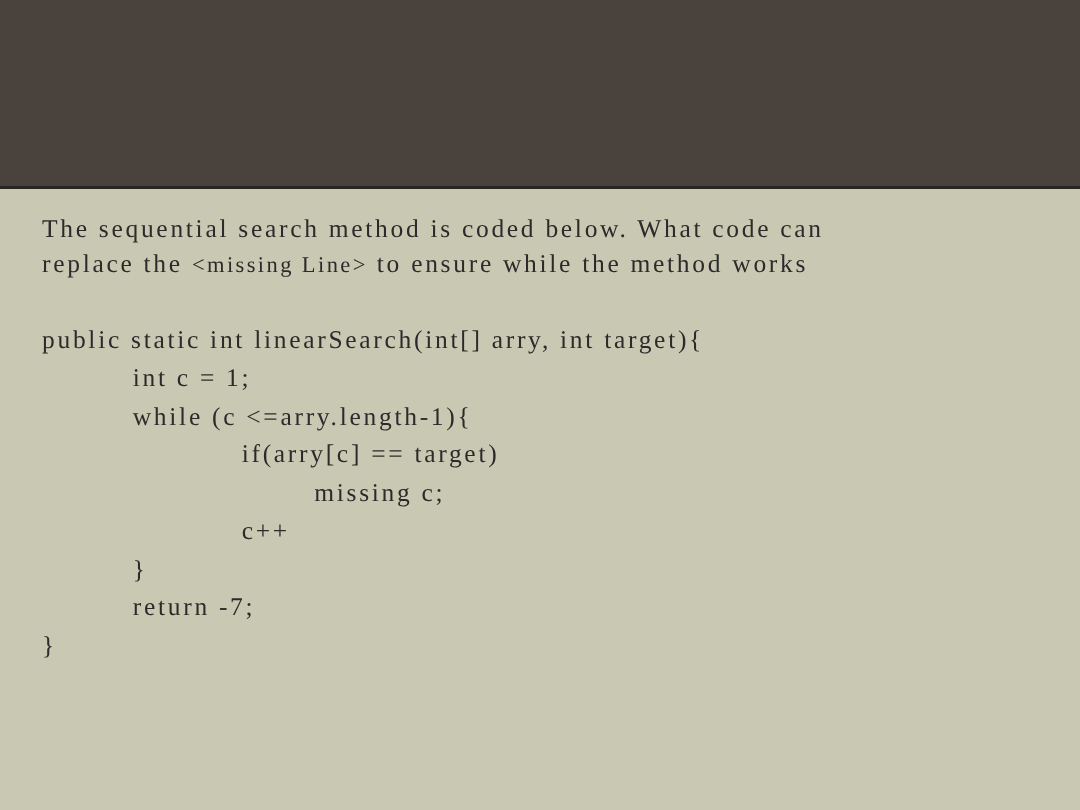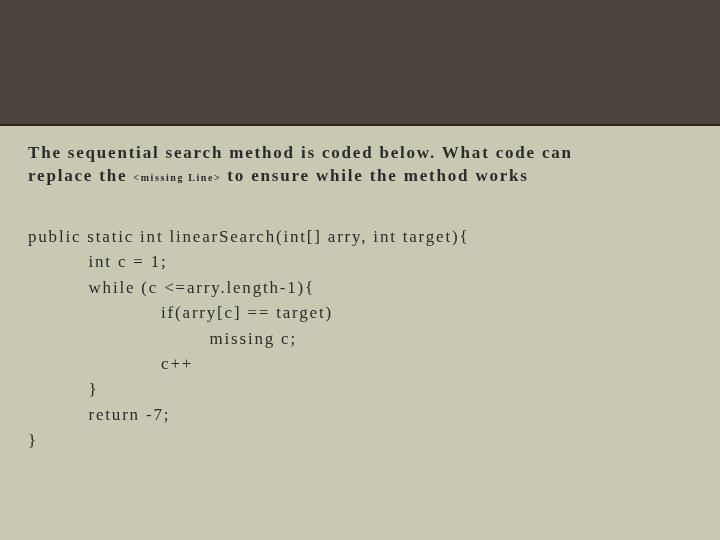--- a/index.html
+++ b/index.html
@@ -15,25 +15,24 @@
     border-bottom: 2px solid #2a2522;
   }
   .content {
     padding: 16px 28px 0 28px;
   }
   .question {
     font-size: 17px;
     letter-spacing: 1.8px;
     color: #2b2b2b;
     line-height: 1.35;
-    margin-bottom: 36px;
-    font-weight: bold;
+    margin-bottom: 26px;
   }
   .question .missing {
-    font-size: 10px;
+    font-size: 15px;
     letter-spacing: 1.6px;
   }
   .code {
     font-size: 17px;
     letter-spacing: 1.8px;
     color: #2b2b2b;
     line-height: 1.5;
     white-space: pre;
     font-family: Georgia, 'Times New Roman', serif;
   }

